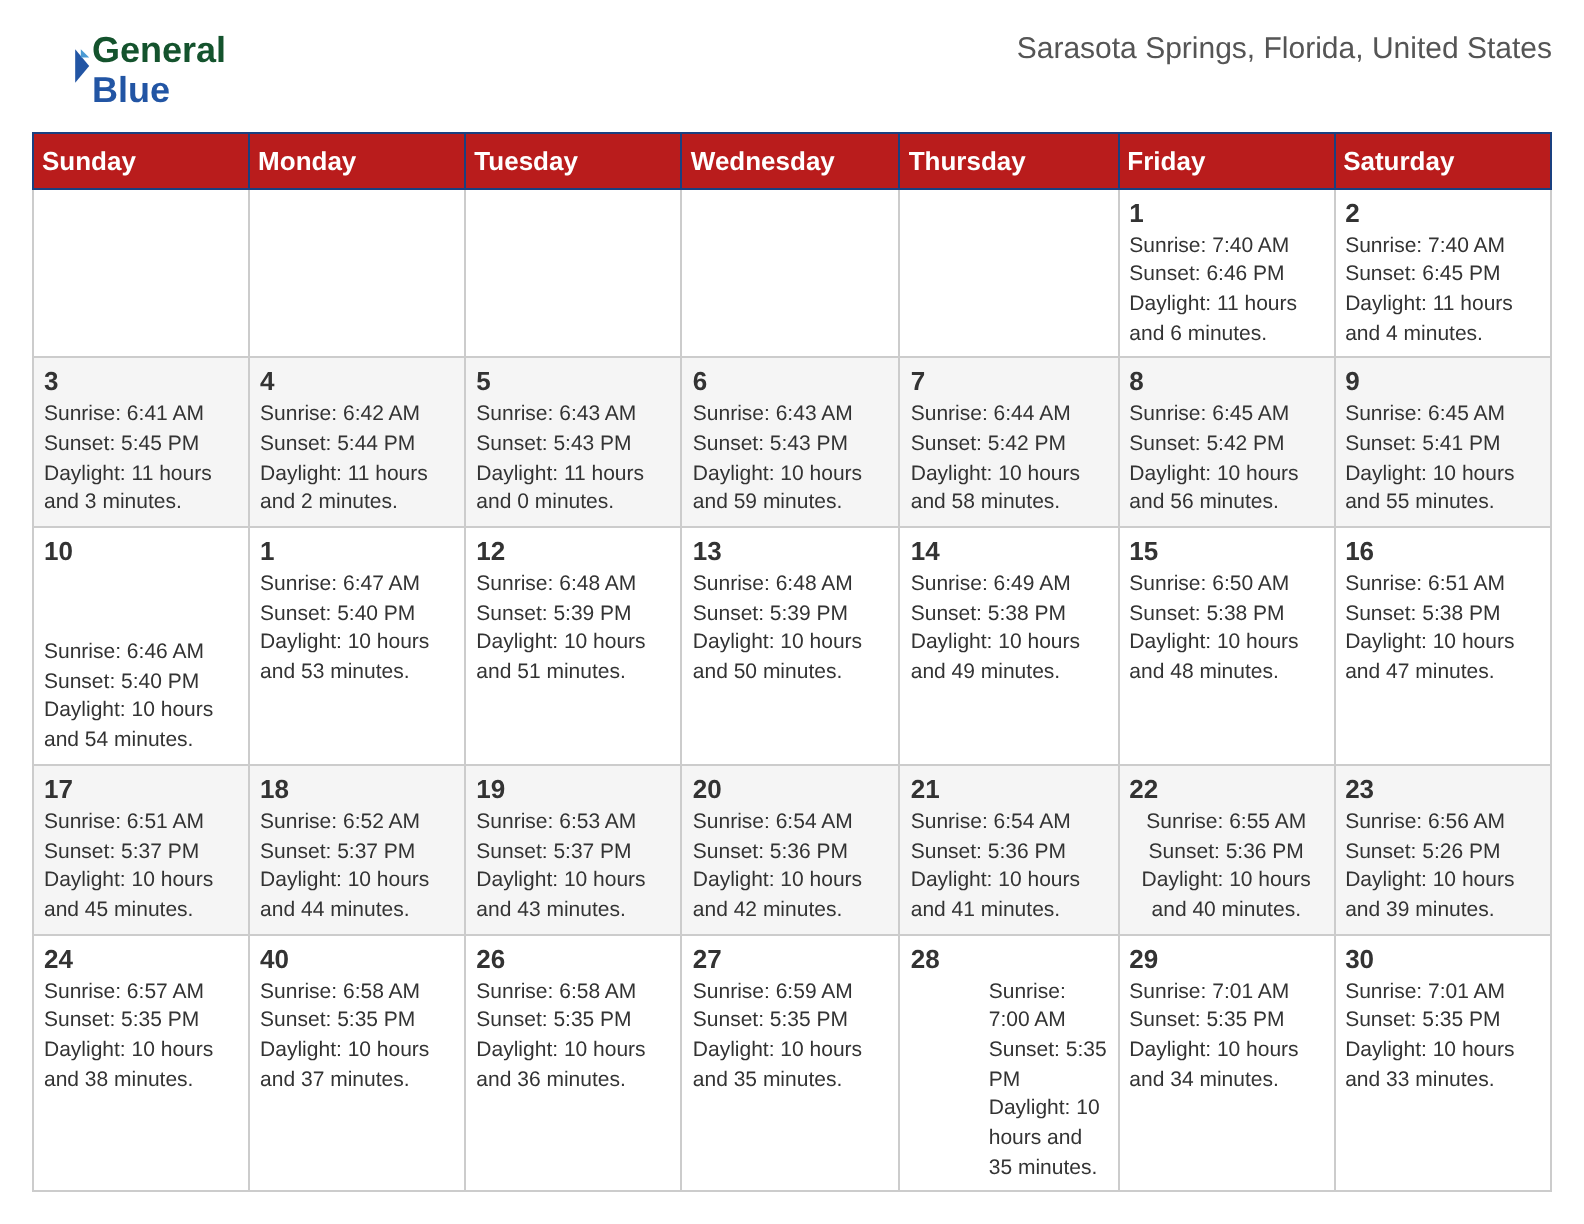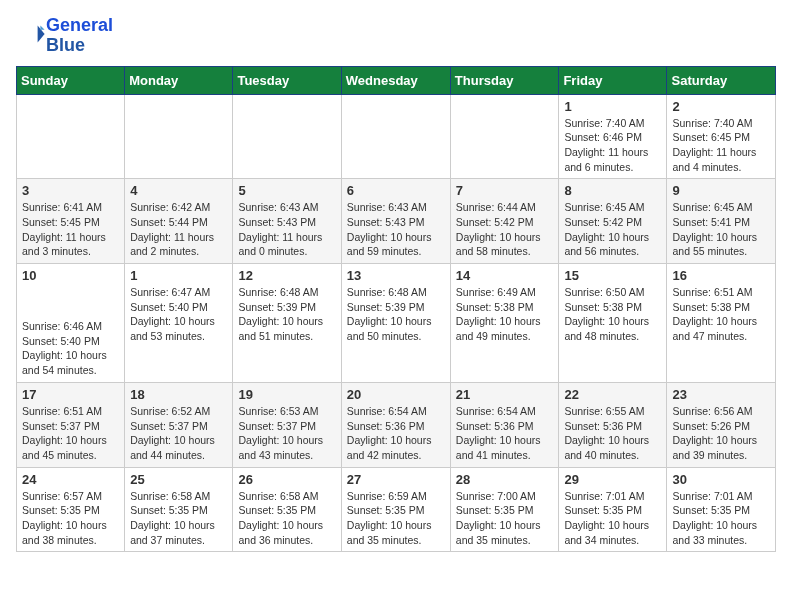--- a/index.html
+++ b/index.html
@@ -18,21 +18,21 @@
     }
     .logo {
       display: flex;
       align-items: center;
     }
     .logo-text {
       font-size: 18px;
       font-weight: bold;
       line-height: 1.1;
     }
-    .logo-general { color: #1d4ed8; }
+    .logo-general { color: #14532d; }
     .logo-blue { color: #2255a4; }
     .logo-icon {
       width: 28px;
       height: 28px;
       margin-left: 2px;
     }
     .title-block {
       text-align: right;
     }
     .month-title {
@@ -43,21 +43,21 @@
     .location-title {
       font-size: 15px;
       color: #555;
     }
     .calendar {
       width: 100%;
       border-collapse: collapse;
       border: 1px solid #ccc;
     }
     .calendar th {
-      background-color: #15803d;
+      background-color: #b91c1c;
       color: #fff;
       padding: 6px 4px;
       font-size: 13px;
       text-align: left;
       border: 1px solid #1a4080;
     }
     .calendar td {
       vertical-align: top;
       border: 1px solid #ccc;
       padding: 4px 5px;
@@ -95,20 +95,21 @@
         <polygon points="28,8 38,20 28,32" fill="#2255a4"></polygon>
         <polygon points="32,8 38,14 32,14" fill="#4a9ad4"></polygon>
       </svg>
     </div>
     <div class="logo-text">
       <div class="logo-general">General</div>
       <div class="logo-blue">Blue</div>
     </div>
   </div>
   <div class="title-block">
+    <div class="location-title">Sarasota Springs, Florida, United States</div>
   </div>
 </div>
 
 <table class="calendar">
   <thead>
     <tr>
     <th>Sunday</th>
         <th>Monday</th>
         <th>Tuesday</th>
         <th>Wednesday</th>
@@ -251,59 +252,59 @@
 Daylight: 10 hours and 42 minutes.</div>
         </td>
         <td>
           <span class="day-number">21</span>
           <div class="day-info" style="white-space: pre-line;">Sunrise: 6:54 AM
 Sunset: 5:36 PM
 Daylight: 10 hours and 41 minutes.</div>
         </td>
         <td>
           <span class="day-number">22</span>
-          <div class="day-info" style="white-space: pre-line;">Sunrise: 6:55 AM
+          <div class="day-info" style="white-space: pre-line; text-align: center;">Sunrise: 6:55 AM
 Sunset: 5:36 PM
 Daylight: 10 hours and 40 minutes.</div>
         </td>
         <td>
           <span class="day-number">23</span>
           <div class="day-info" style="white-space: pre-line;">Sunrise: 6:56 AM
 Sunset: 5:26 PM
 Daylight: 10 hours and 39 minutes.</div>
         </td>
       </tr>
       <tr>
         <td>
           <span class="day-number">24</span>
           <div class="day-info" style="white-space: pre-line;">Sunrise: 6:57 AM
 Sunset: 5:35 PM
 Daylight: 10 hours and 38 minutes.</div>
         </td>
         <td>
-          <span class="day-number">25</span>
+          <span class="day-number">40</span>
           <div class="day-info" style="white-space: pre-line;">Sunrise: 6:58 AM
 Sunset: 5:35 PM
 Daylight: 10 hours and 37 minutes.</div>
         </td>
         <td>
           <span class="day-number">26</span>
           <div class="day-info" style="white-space: pre-line;">Sunrise: 6:58 AM
 Sunset: 5:35 PM
 Daylight: 10 hours and 36 minutes.</div>
         </td>
         <td>
           <span class="day-number">27</span>
           <div class="day-info" style="white-space: pre-line;">Sunrise: 6:59 AM
 Sunset: 5:35 PM
 Daylight: 10 hours and 35 minutes.</div>
         </td>
         <td>
           <span class="day-number">28</span>
-          <div class="day-info" style="white-space: pre-line;">Sunrise: 7:00 AM
+          <div class="day-info" style="white-space: pre-line; margin-left: 39px;">Sunrise: 7:00 AM
 Sunset: 5:35 PM
 Daylight: 10 hours and 35 minutes.</div>
         </td>
         <td>
           <span class="day-number">29</span>
           <div class="day-info" style="white-space: pre-line;">Sunrise: 7:01 AM
 Sunset: 5:35 PM
 Daylight: 10 hours and 34 minutes.</div>
         </td>
         <td>

